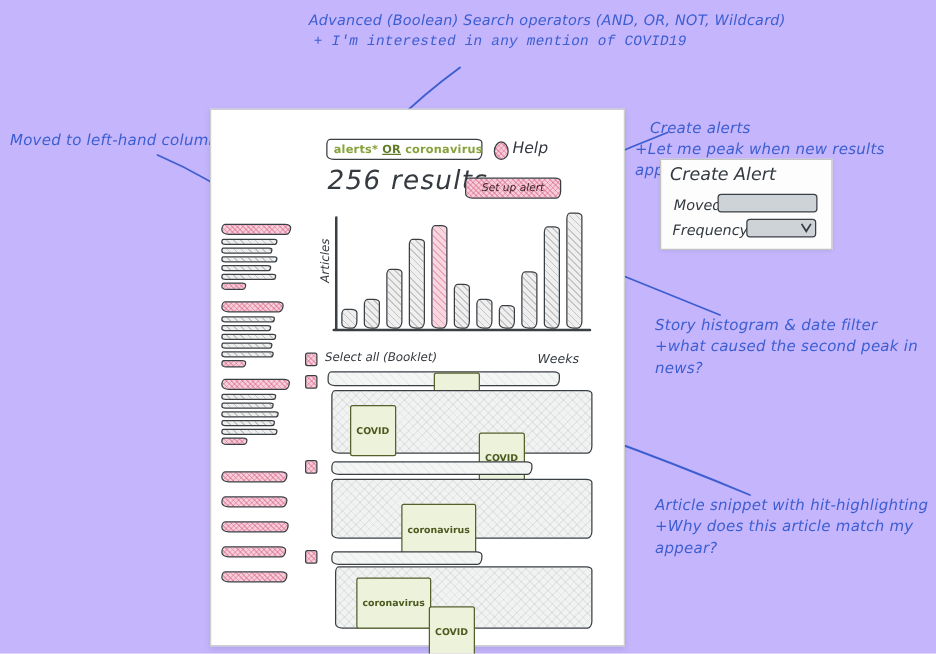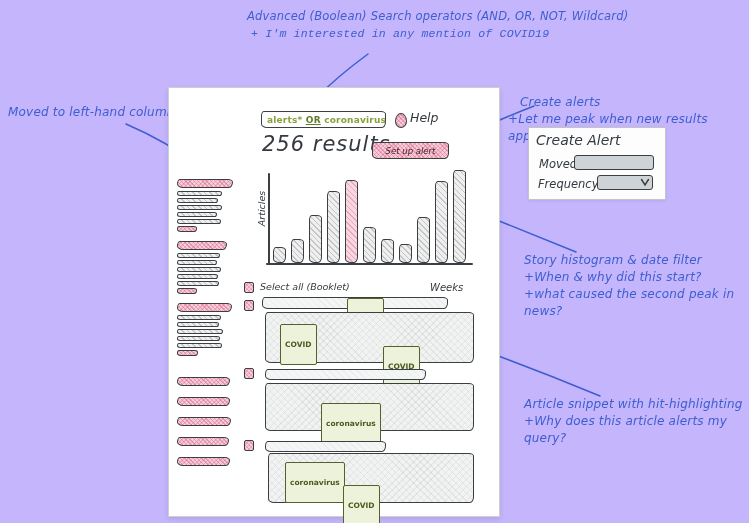--- a/index.html
+++ b/index.html
@@ -88,26 +88,25 @@
   </div>
   <div class="note" style="left:8px;top:104px;">
     <div>Moved to left-hand column</div>
   </div>
   <div class="note" style="left:508px;top:70px;margin-top:24px;">
     <div style="padding-left:12px;">Create alerts</div>
     <div>+Let me peak when new results appear</div>
   </div>
   <div class="note" style="left:524px;top:252px;">
     <div>Story histogram &amp; date filter</div>
-    <div>+When &amp; why did this start?</div>
     <div>+what caused the second peak in news?</div>
   </div>
   <div class="note" style="left:524px;top:396px;">
     <div>Article snippet with hit-highlighting</div>
-    <div>+Why does this article alerts my query?</div>
+    <div>+Why does this article match my appear?</div>
   </div>
 
   <div id="alert-panel">
     <div class="title ink">Create Alert</div>
     <div class="lbl ink" style="left:10px;top:29px;">Moved</div>
     <div class="field" style="left:45px;top:27px;width:80px;height:15px;"></div>
     <div class="lbl ink" style="left:9px;top:49px;">Frequency</div>
     <div class="field" style="left:68px;top:47px;width:56px;height:15px;">
       <svg style="position:absolute;right:2px;top:2px;" width="10" height="9" viewBox="0 0 10 9">
         <path d="M1.5 1.5 L5 7 L8.5 1.5" fill="none" stroke="#343a40" stroke-width="1.4" stroke-linecap="round"></path>

